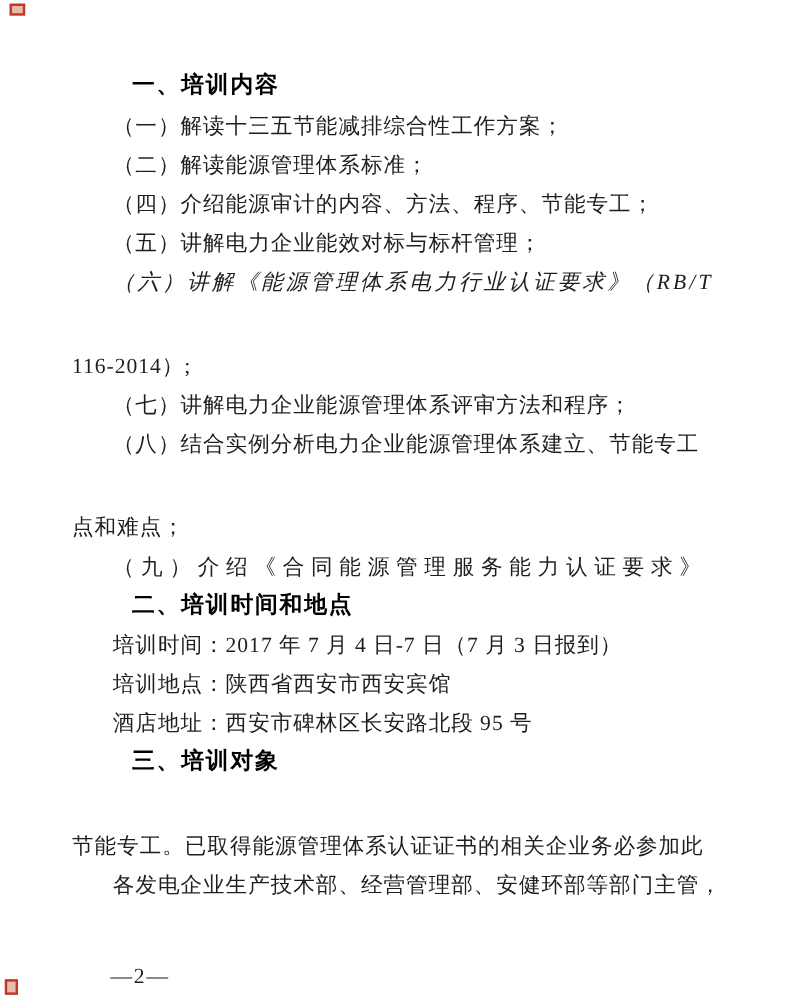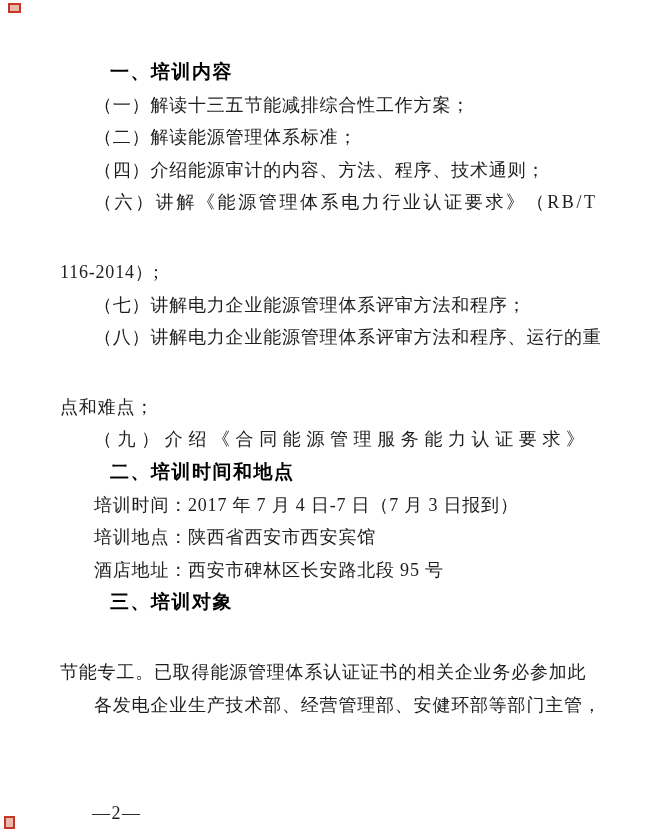--- a/index.html
+++ b/index.html
@@ -25,21 +25,21 @@
   .line.para{text-indent:34px;}
   .line.cont{text-indent:0;margin-top:37px;}
   .line.heading{
     text-indent:50px;
     font-weight:700;
     color:#000000;
     font-family:"Liberation Sans","DejaVu Sans",sans-serif;
     font-size:19px;
     letter-spacing:1.5px;
   }
-  .line.spread-light{letter-spacing:2.6px;}
+  .line.spread-light{letter-spacing:2.6px;font-style:italic;}
   .line.spread-wide{letter-spacing:5.6px;}
   .pagenum{
     position:absolute;
     left:92px;top:799px;
     font-size:18px;
     letter-spacing:1.5px;
     color:#1e1e1e;
     line-height:28px;
   }
   .mark{
@@ -54,25 +54,26 @@
 <body>
 
 <div class="page">
   <span class="mark mark-top"></span>
   <span class="mark mark-bottom"></span>
 
   <div class="doc" id="doc-lines">
       <div class="line heading">一、培训内容</div>
       <div class="line para">（一）解读十三五节能减排综合性工作方案；</div>
       <div class="line para">（二）解读能源管理体系标准；</div>
-      <div class="line para">（四）介绍能源审计的内容、方法、程序、技术通则；</div>
+      <div class="line para">（四）介绍能源审计的内容、方法、程序、节能专工；</div>
+      <div class="line para">（五）讲解电力企业能效对标与标杆管理；</div>
       <div class="line para spread-light">（六）讲解《能源管理体系电力行业认证要求》（RB/T</div>
       <div class="line cont">116-2014）;</div>
       <div class="line para">（七）讲解电力企业能源管理体系评审方法和程序；</div>
-      <div class="line para">（八）讲解电力企业能源管理体系评审方法和程序、运行的重</div>
+      <div class="line para">（八）结合实例分析电力企业能源管理体系建立、节能专工</div>
       <div class="line cont">点和难点；</div>
       <div class="line para spread-wide">（九）介绍《合同能源管理服务能力认证要求》</div>
       <div class="line heading">二、培训时间和地点</div>
       <div class="line para">培训时间：2017 年 7 月 4 日-7 日（7 月 3 日报到）</div>
       <div class="line para">培训地点：陕西省西安市西安宾馆</div>
       <div class="line para">酒店地址：西安市碑林区长安路北段 95 号</div>
       <div class="line heading">三、培训对象</div>
       <div class="line cont">节能专工。已取得能源管理体系认证证书的相关企业务必参加此</div>
       <div class="line para">各发电企业生产技术部、经营管理部、安健环部等部门主管，</div>
     </div>

